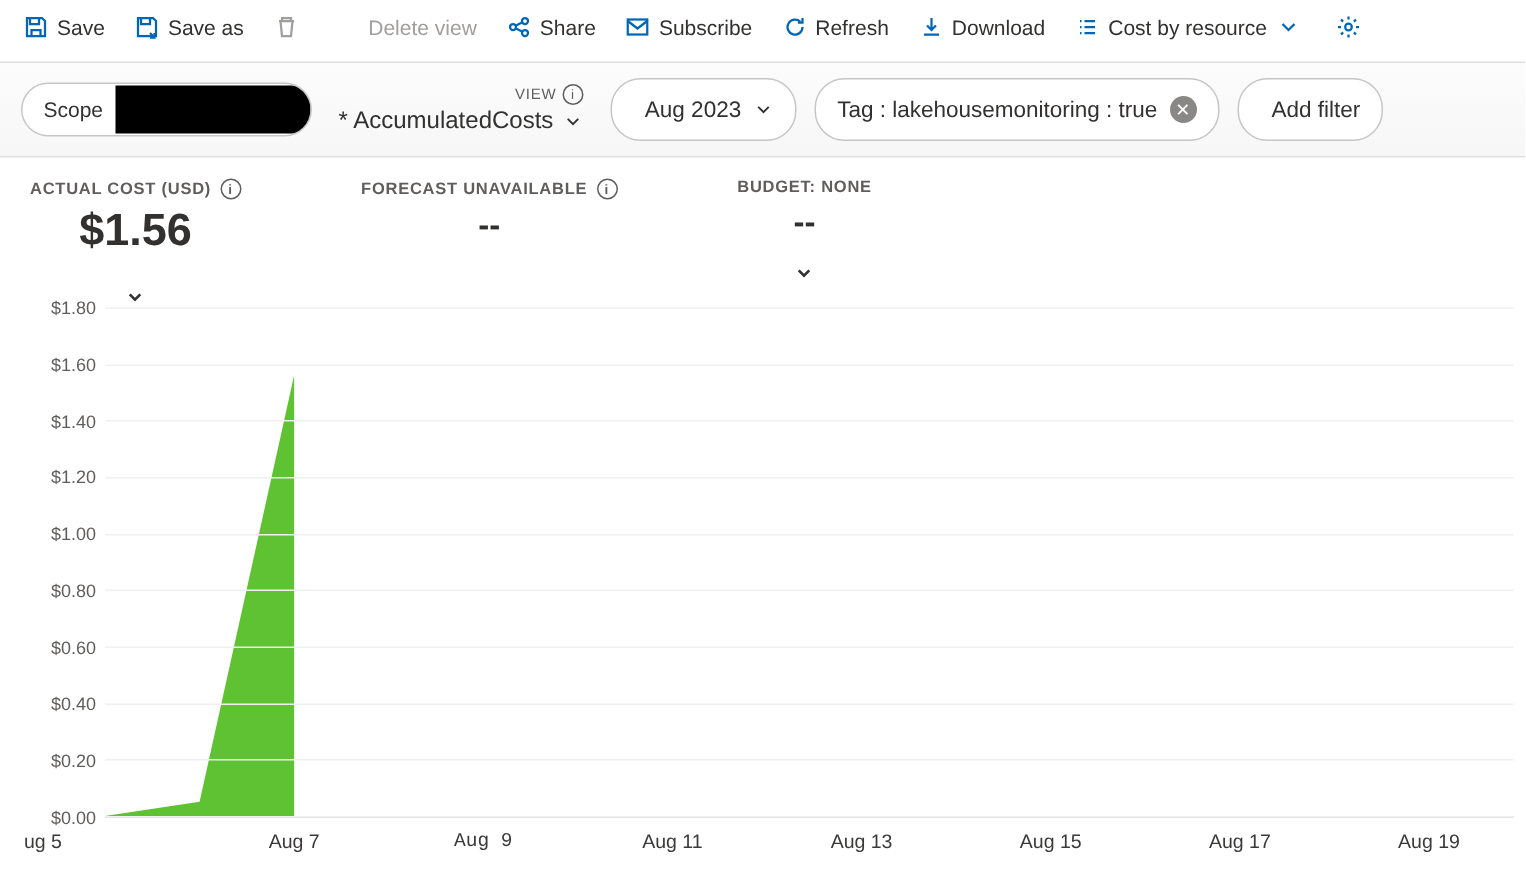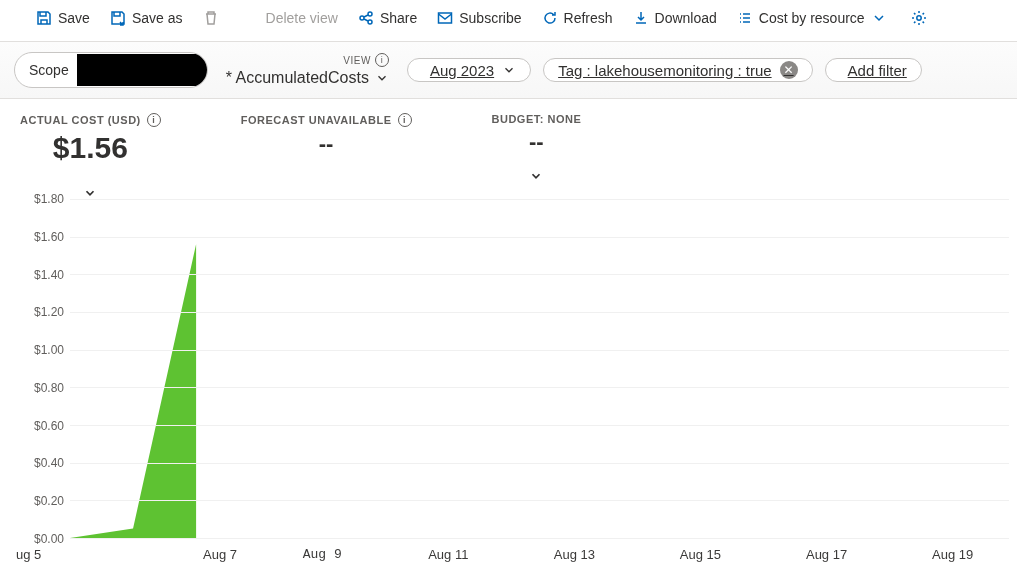--- a/index.html
+++ b/index.html
@@ -10,21 +10,20 @@
     color: #323130;
     background: #fff;
     width: 1017px;
   }
   .toolbar {
     display: flex;
     align-items: center;
     padding: 6px 8px 10px 8px;
     gap: 4px;
     border-bottom: 1px solid transparent;
-    margin-left: 20px;
   }
   .tb-btn {
     display: inline-flex;
     align-items: center;
     gap: 6px;
     padding: 4px 8px;
     cursor: pointer;
     color: #323130;
     border-radius: 2px;
   }
@@ -57,21 +56,21 @@
     width: 130px; height: 32px; background: #000; margin-left: 8px;
   }
   .view-block {
     display: flex; flex-direction: column; gap: 0; padding: 0 6px; align-items: flex-end;
   }
   .view-caption { font-size: 10px; letter-spacing: 0.5px; color: #605e5c; display:flex; align-items:center; gap:4px;}
   .view-row { display:flex; align-items:center; gap:6px; font-size:16px; color:#323130; margin-top:2px;}
   .pill {
     display:inline-flex; align-items:center; gap:8px;
     border:1px solid #c8c6c4; border-radius:20px; background:#fff;
-    padding: 7px 14px; height:24px; font-size:15px;text-decoration:underline;
+    padding: 7px 14px; height:42px; font-size:15px;
   }
   .pill .x { width:18px; height:18px; border-radius:50%; background:#8a8886; color:#fff; font-size:12px; display:inline-flex; align-items:center; justify-content:center; }
 
   .stats {
     display:flex; gap:80px; padding: 14px 20px 4px 20px; align-items:flex-start;
   }
   .stat .cap { font-size:11px; letter-spacing:0.5px; color:#605e5c; font-weight:600; display:flex; gap:6px; align-items:center;}
   .stat .val { font-size:30px; font-weight:600; display:flex; align-items:center; gap:8px; margin-top:4px;flex-direction:column;}
   .stat.small .val { font-size:22px; font-weight:600;}
   .info-circle { width:14px; height:14px; border:1.5px solid #605e5c; border-radius:50%; display:inline-flex; align-items:center; justify-content:center; font-size:9px; color:#605e5c;}
@@ -270,21 +269,21 @@
       <div class="grid" style="top: 66.6667%;"></div>
       <div class="grid" style="top: 55.5556%;"></div>
       <div class="grid" style="top: 44.4444%;"></div>
       <div class="grid" style="top: 33.3333%;"></div>
       <div class="grid" style="top: 22.2222%;"></div>
       <div class="grid" style="top: 11.1111%;"></div>
       <div class="grid" style="top: 0%;"></div>
     </div>
   <div class="x-axis" id="xaxis">
       <div class="x-tick" style="transform: translateX(0px); left: 12px;">ug 5</div>
-      <div class="x-tick" style="left: 192.094px; margin-left: 24px;">Aug 7</div>
+      <div class="x-tick" style="left: 192.094px;">Aug 7</div>
       <div class="x-tick" style="left: 318.189px; font-family: Liberation Mono, monospace;">Aug 9</div>
       <div class="x-tick" style="left: 444.283px;">Aug 11</div>
       <div class="x-tick" style="left: 570.377px;">Aug 13</div>
       <div class="x-tick" style="left: 696.471px;">Aug 15</div>
       <div class="x-tick" style="left: 822.566px;">Aug 17</div>
       <div class="x-tick" style="left: 948.66px;">Aug 19</div>
     </div>
 </div>
 
 </body></html>

